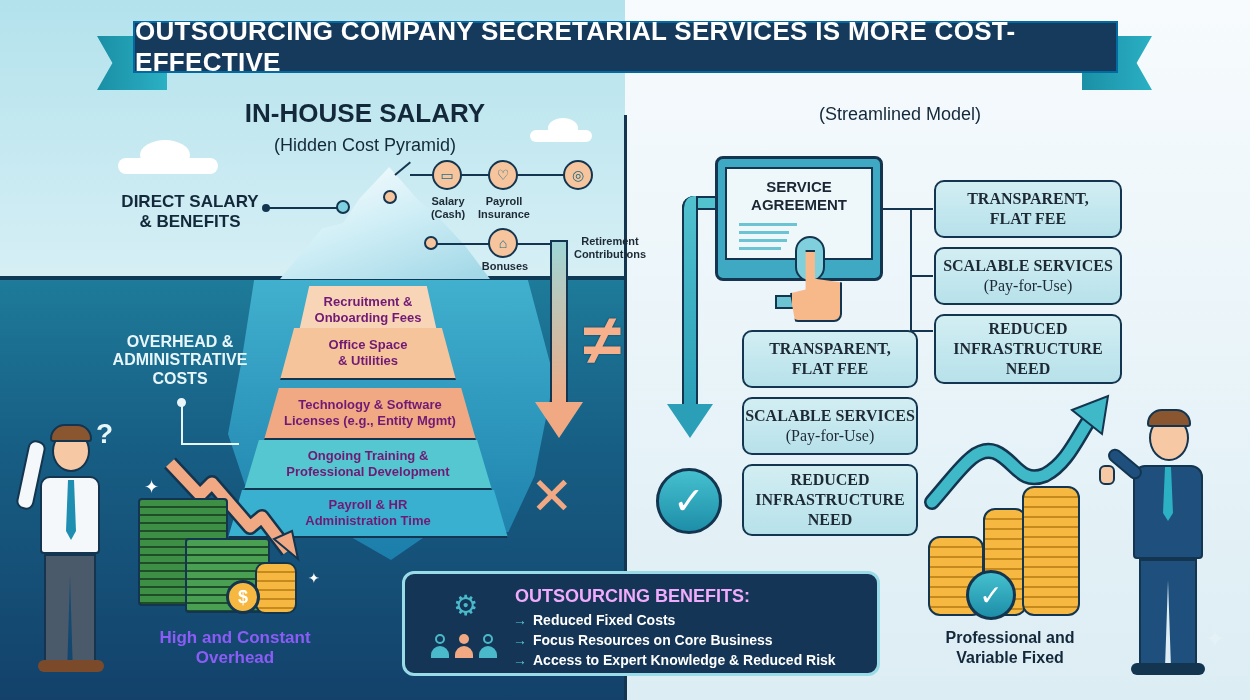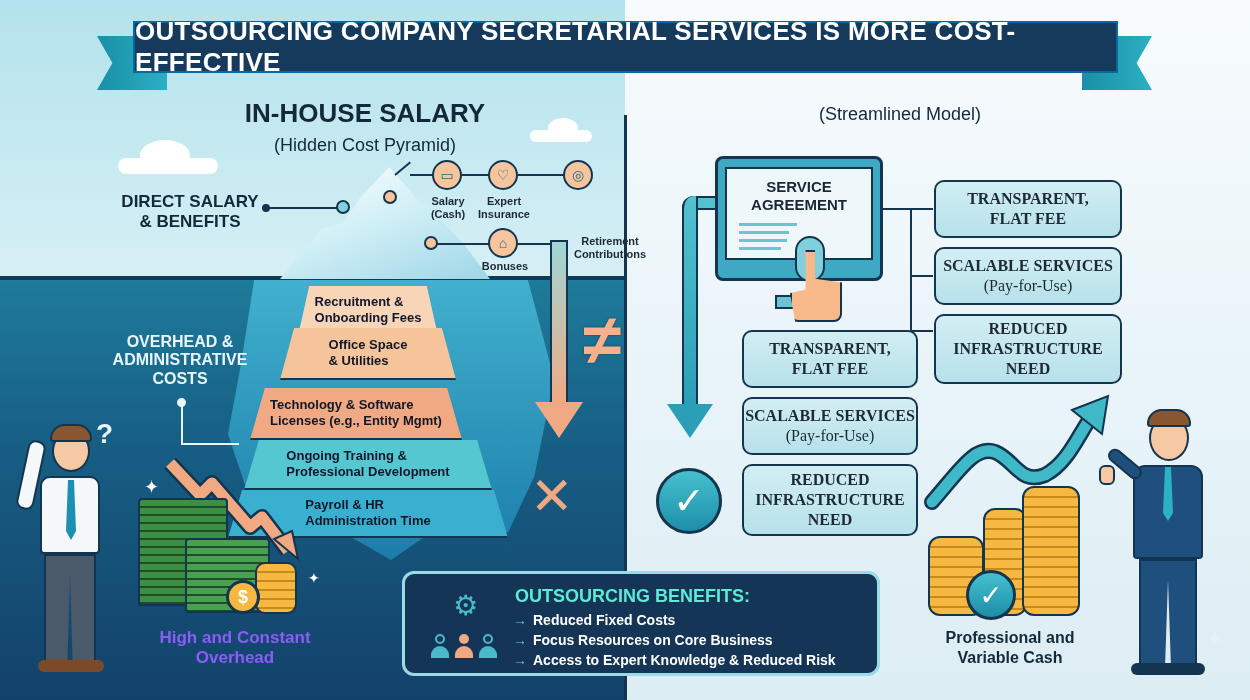--- a/index.html
+++ b/index.html
@@ -42,21 +42,21 @@
     background: linear-gradient(160deg, #ffffff 0%, #cfeef6 50%, #9fd6e6 100%);
     clip-path: polygon(0 100%, 20% 55%, 30% 50%, 38% 28%, 52% 0, 66% 30%, 74% 42%, 88% 70%, 100% 100%);
   }
   .berg-under { position: absolute; left: 228px; top: 280px; width: 326px; height: 280px;
     background: linear-gradient(180deg, #45b6d4, #1c83b0);
     clip-path: polygon(8% 0, 92% 0, 100% 35%, 94% 70%, 86% 90%, 60% 92%, 50% 100%, 38% 92%, 10% 90%, 0 55%, 4% 30%);
     opacity: .9; }
 
   
   .tier { position: absolute; display: flex; align-items: center; justify-content: center;
-    text-align: left; font-size: 13px; font-weight: bold; color: #0f172a; line-height: 1.2;
+    text-align: center; font-size: 13px; font-weight: bold; color: #701a75; line-height: 1.2;
     border-bottom: 2px solid #13354f; }
 
   
   .label-dark { position: absolute; font-weight: bold; color: #13283a; text-align: center; }
   .label-light { position: absolute; font-weight: bold; color: #e8f6fb; text-align: center; }
 
   .line { position: absolute; background: #13354f; }
   .dot { position: absolute; width: 14px; height: 14px; border-radius: 50%; border: 2px solid #13354f; }
 
   .circ-icon { position: absolute; width: 30px; height: 30px; border-radius: 50%; background: #f7c59d;
@@ -74,21 +74,21 @@
   .monitor { position: absolute; left: 715px; top: 156px; width: 168px; height: 125px;
     border: 3px solid #13354f; border-radius: 8px; background: #3fa8c2; padding: 8px 7px 18px 7px; text-decoration: underline; }
   .screen { width: 100%; height: 100%; background: #eef7fa; border: 2px solid #13354f; position: relative; }
   .screen-title { position: absolute; top: 9px; left: 0; width: 100%; text-align: center; font-weight: bold;
     font-size: 15px; color: #1a2733; line-height: 1.2; }
   .screen-line { position: absolute; left: 12px; height: 3px; background: #6cc3d2; }
 
   
   .benefits { position: absolute; left: 402px; top: 571px; width: 478px; height: 105px;
     background: #143556; border: 3px solid #9adbe8; border-radius: 12px; }
-  .benefits .title { position: absolute; left: 110px; top: 12px; color: #5eead4; font-weight: bold; font-size: 18px; }
+  .benefits .title { position: absolute; left: 110px; top: 12px; color: #f0abfc; font-weight: bold; font-size: 18px; }
   .benefits .item { position: absolute; left: 108px; color: #fff; font-weight: bold; font-size: 14px; }
   .benefits .arr { color: #58c7d6; margin-right: 6px; }
 
   .person { position: absolute; }
   .check-circle { position: absolute; border-radius: 50%; background: linear-gradient(180deg, #45c0cf, #1d8ea8);
     border: 3px solid #13354f; display: flex; align-items: center; justify-content: center; color: #fff; font-weight: bold; }
 </style>
 </head>
 <body>
 
@@ -135,21 +135,21 @@
 <div class="circ-icon" style="left:432px;top:160px;">▭</div>
 <div class="circ-icon" style="left:488px;top:160px;">♡</div>
 <div class="circ-icon" style="left:563px;top:160px;">◎</div>
 <div class="circ-icon" style="left:488px;top:228px;">⌂</div>
 
 <div class="icon-cap" style="left:420px;top:195px;width:56px;">
   <div>Salary</div>
   <div>(Cash)</div>
 </div>
 <div class="icon-cap" style="left:472px;top:195px;width:64px;">
-  <div>Expert</div>
+  <div>Payroll</div>
   <div>Insurance</div>
 </div>
 <div class="icon-cap" style="left:568px;top:195px;width:84px;margin-top:40px;">
   <div>Retirement</div>
   <div>Contributions</div>
 </div>
 <div class="icon-cap" style="left:475px;top:260px;width:60px;">
   <div>Bonuses</div>
 </div>
 
@@ -158,21 +158,21 @@
       <div>Recruitment &amp;</div>
       <div>Onboarding Fees</div>
     </div>
 </div>
 <div class="tier" style="left:280px;top:328px;width:176px;height:52px;background:#f6c49a;clip-path:polygon(8% 0,92% 0,100% 100%,0 100%);">
   <div>
       <div>Office Space</div>
       <div>&amp; Utilities</div>
     </div>
 </div>
-<div class="tier" style="left:250px;top:388px;width:212px;height:52px;background:#f1a983;clip-path:polygon(7% 0,93% 0,100% 100%,0 100%);">
+<div class="tier" style="left:264px;top:388px;width:212px;height:52px;background:#f1a983;clip-path:polygon(7% 0,93% 0,100% 100%,0 100%);">
   <div>
       <div>Technology &amp; Software</div>
       <div>Licenses (e.g., Entity Mgmt)</div>
     </div>
 </div>
 <div class="tier" style="left:244px;top:440px;width:248px;height:50px;background:#54c7d0;clip-path:polygon(6% 0,94% 0,100% 100%,0 100%);">
   <div>
       <div>Ongoing Training &amp;</div>
       <div>Professional Development</div>
     </div>
@@ -304,21 +304,21 @@
   <polygon points="152,20 188,6 182,44" fill="#3fb8c8" stroke="#13354f" stroke-width="2"></polygon>
 </svg>
 
 <div style="position:absolute;left:928px;top:536px;width:56px;height:80px;background:repeating-linear-gradient(180deg,#f6b840 0,#f6b840 8px,#c68a1c 8px,#c68a1c 10px);border:2px solid #13354f;border-radius:12px;"></div>
 <div style="position:absolute;left:983px;top:508px;width:44px;height:108px;background:repeating-linear-gradient(180deg,#f6b840 0,#f6b840 8px,#c68a1c 8px,#c68a1c 10px);border:2px solid #13354f;border-radius:12px;"></div>
 <div style="position:absolute;left:1022px;top:486px;width:58px;height:130px;background:repeating-linear-gradient(180deg,#f6b840 0,#f6b840 8px,#c68a1c 8px,#c68a1c 10px);border:2px solid #13354f;border-radius:12px;"></div>
 <div class="check-circle" style="left:966px;top:570px;width:50px;height:50px;font-size:28px;">✓</div>
 
 <div class="label-dark" style="left:920px;top:628px;width:180px;font-size:16px;line-height:1.25;">
   <div>Professional and</div>
-  <div>Variable Cash</div>
+  <div>Variable Fixed</div>
 </div>
 
 <div class="person" style="left:1105px;top:405px;width:120px;height:275px;">
   <div style="position:absolute;left:44px;top:10px;width:40px;height:46px;border-radius:50%;background:#f6c9a4;border:2px solid #13354f;"></div>
   <div style="position:absolute;left:42px;top:4px;width:44px;height:18px;border-radius:18px 18px 4px 4px;background:#8a5630;border:2px solid #13354f;"></div>
   <div style="position:absolute;left:28px;top:60px;width:70px;height:94px;border-radius:12px 12px 4px 4px;background:#1f4f7c;border:2px solid #13354f;"></div>
   <div style="position:absolute;left:58px;top:62px;width:10px;height:54px;background:#2bb0c4;clip-path:polygon(20% 0,80% 0,100% 85%,50% 100%,0 85%);"></div>
   <div style="position:absolute;left:0;top:52px;width:40px;height:14px;border-radius:7px;background:#1f4f7c;border:2px solid #13354f;transform:rotate(40deg);"></div>
   <div style="position:absolute;left:-6px;top:60px;width:16px;height:20px;border-radius:6px;background:#f6c9a4;border:2px solid #13354f;"></div>
   <div style="position:absolute;left:34px;top:154px;width:58px;height:106px;background:#1f4f7c;border:2px solid #13354f;clip-path:polygon(0 0,100% 0,100% 100%,55% 100%,50% 20%,45% 100%,0 100%);"></div>

